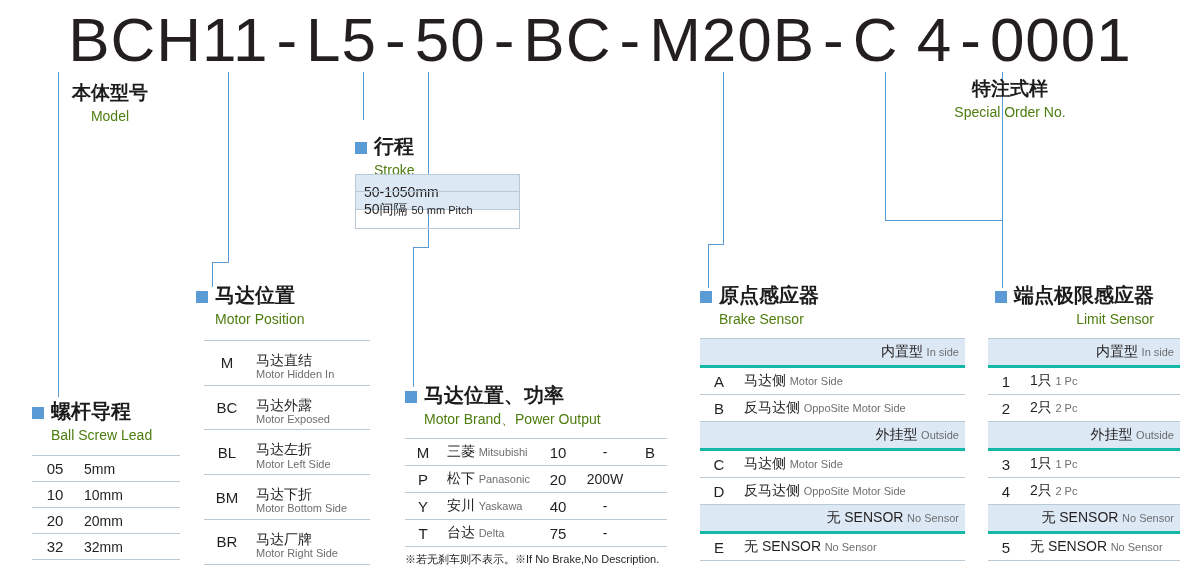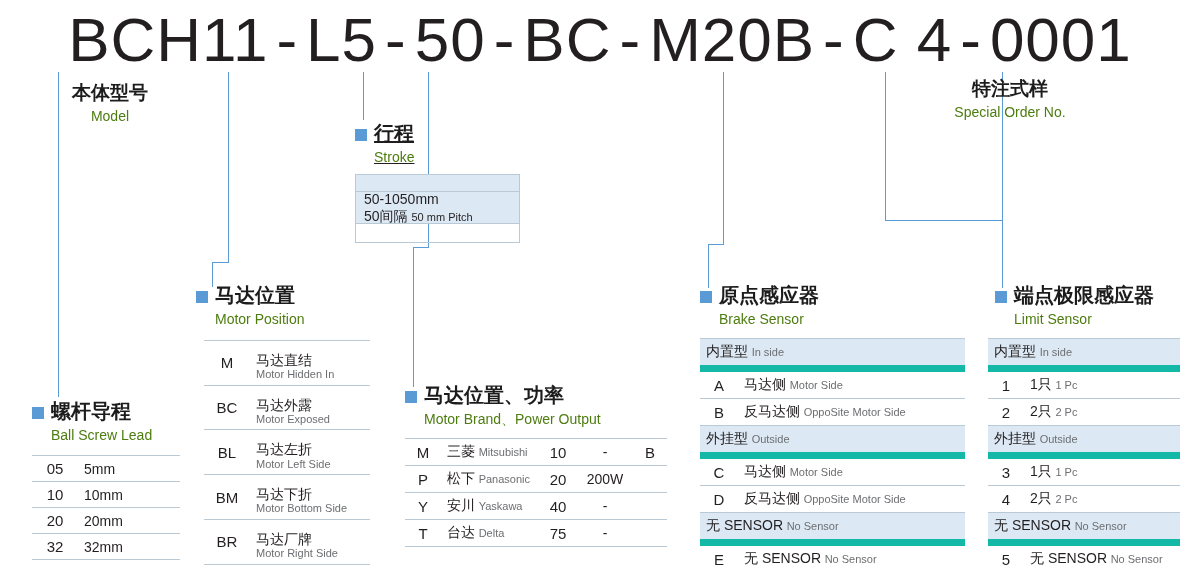--- a/index.html
+++ b/index.html
@@ -45,31 +45,31 @@
     padding:4px 6px;
     vertical-align:middle;
     white-space:nowrap;
   }
   .tbl tr:first-child td{border-top:1px solid #b9c9d6;}
   .key{font-size:15px;text-align:center;color:#231f20;}
   .cn2{font-size:14px;color:#231f20;margin-top:7px;}
   .en2{font-size:11px;color:#6d6e71;}
   .cellstack{line-height:1.15;}
 
-  .hdrow td{background:#dce9f5;border-bottom:7px solid #14b8a6;text-align:left;}
+  .hdrow td{background:#dce9f5;border-bottom:3px solid #14b8a6;text-align:right;}
   .hdrow .cn2{font-size:14px;}
   .note{font-size:11px;color:#231f20;margin-top:4px;}
 
   
   .ln{position:absolute;background:#5b9bd5;}
   .lnh{height:1px;}
   .lnv{width:1px;}
 
   
-  .sbox{border:1px solid #b9c9d6;font-size:14px;padding:16px 8px;white-space:nowrap;}
+  .sbox{border:1px solid #b9c9d6;font-size:14px;padding:9px 8px;white-space:nowrap;}
   .sbox.fill{background:#dce9f5;}
 </style>
 </head>
 <body>
 
 <div class="canvas">
 
   <div class="code">
     <span class="seg">BCH11</span><span class="dash">-</span><span class="seg">L5</span><span class="dash">-</span><span class="seg">50</span><span class="dash">-</span><span class="seg">BC</span><span class="dash">-</span><span class="seg">M20B</span><span class="dash">-</span><span class="seg">C 4</span><span class="dash">-</span><span class="seg">0001</span>
   </div>
@@ -102,21 +102,21 @@
   <div class="grp nosq center" style="left:20px;top:82px;width:180px;">
     <div class="cn">本体型号</div>
     <div class="en">Model</div>
   </div>
 
   <div class="grp nosq center" style="left:905px;top:78px;width:210px;">
     <div class="cn">特注式样</div>
     <div class="en">Special Order No.</div>
   </div>
 
-  <div class="grp" style="left:355px;top:122px;width:220px;text-decoration:underline;">
+  <div class="grp" style="left:355px;top:135px;width:220px;">
     <div class="hd">
       <div class="sq"></div>
       <div>
         <div class="cn">行程</div>
         <div class="en">Stroke</div>
       </div>
     </div>
   </div>
   <div class="sbox fill" style="position:absolute;left:355px;top:174px;width:147px;">50-1050mm</div>
   <div class="sbox" style="position:absolute;left:355px;top:191px;width:147px;">
@@ -237,20 +237,21 @@
     </tr>
     <tr>
       <td class="key">T</td>
       <td><span class="cn2">台达</span> <span class="en2">Delta</span></td>
       <td class="key">75</td>
       <td class="cn2" style="text-align:center;">-</td>
       <td class="key"></td>
     </tr>
   </tbody>
     </table>
+  <div class="note" style="position:absolute;left:405px;top:548px;">※若无刹车则不表示。※If No Brake,No Description.</div>
 
   <div class="grp" style="left:700px;top:284px;width:260px;">
     <div class="hd">
       <div class="sq"></div>
       <div>
         <div class="cn">原点感应器</div>
         <div class="en">Brake Sensor</div>
       </div>
     </div>
   </div>
@@ -281,21 +282,21 @@
     <tr class="hdrow">
       <td colspan="2"><span class="cn2">无 SENSOR</span> <span class="en2">No Sensor</span></td>
     </tr>
     <tr>
       <td class="key">E</td>
       <td><span class="cn2">无 SENSOR</span> <span class="en2">No Sensor</span></td>
     </tr>
   </tbody>
     </table>
 
-  <div class="grp" style="left:995px;top:284px;width:200px;">
+  <div class="grp" style="left:995px;top:284px;width:200px;text-align:right;">
     <div class="hd">
       <div class="sq"></div>
       <div>
         <div class="cn">端点极限感应器</div>
         <div class="en">Limit Sensor</div>
       </div>
     </div>
   </div>
   <table class="tbl" style="position:absolute;left:988px;top:338px;width:192px;">
     <tbody>

